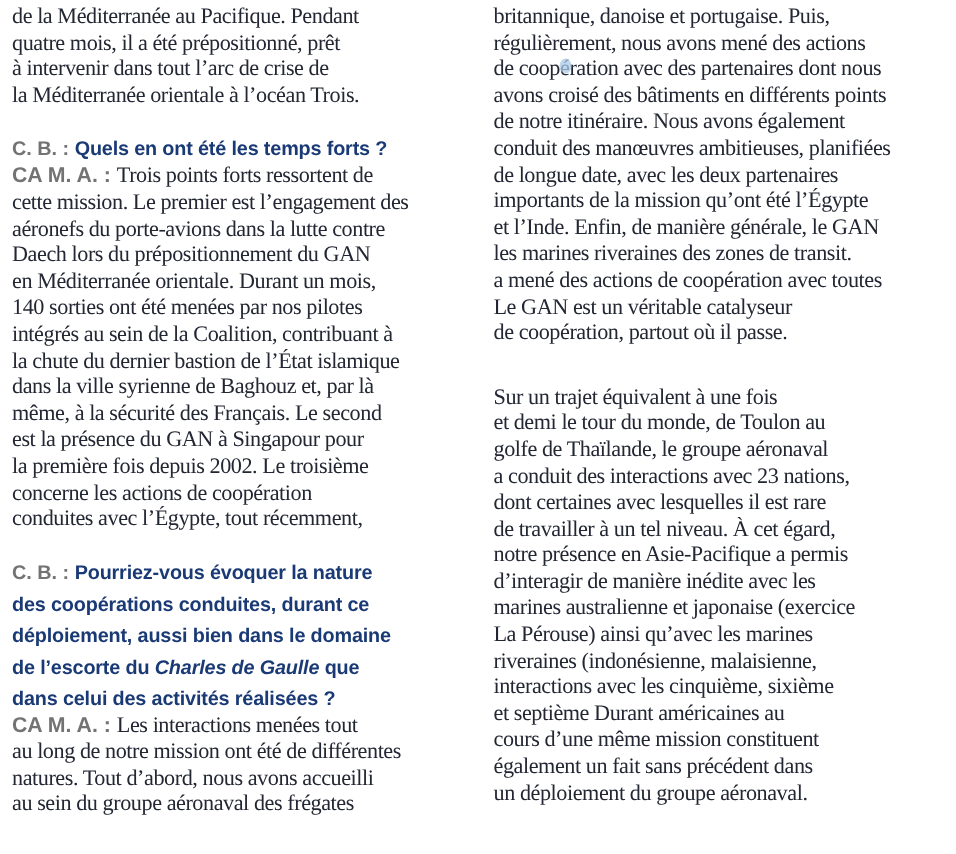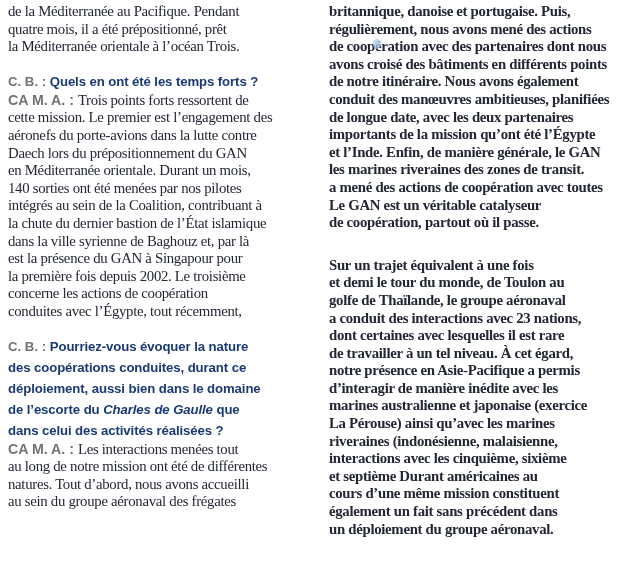--- a/index.html
+++ b/index.html
@@ -13,21 +13,21 @@
     height: 569px;
     background: #ffffff;
     overflow: hidden;
     padding-left: 22px;
   }
   .col {
     position: absolute;
     top: 3px;
   }
   .col-left  { left: 8px;   width: 316px; }
-  .col-right { left: 329px; width: 306px; font-weight: bold; }
+  .col-right { left: 329px; width: 306px; }
 
   .block { margin: 0; }
   .col-left  .gapped { margin-top: 15px; }
   .col-right .gapped { margin-top: 25px; }
 
   .line { white-space: nowrap; }
 
   
   .body .line {
     font-family: "Liberation Serif", serif;
@@ -70,35 +70,37 @@
   }
 </style>
 </head>
 <body>
 
 <div id="page">
   <div class="col col-left">
       <div class="block body">
         <div class="line"><span class="run-b">de la Méditerranée au Pacifique. Pendant</span></div>
         <div class="line"><span class="run-b">quatre mois, il a été prépositionné, prêt</span></div>
+        <div class="line"><span class="run-b">à intervenir dans tout l’arc de crise de</span></div>
         <div class="line"><span class="run-b">la Méditerranée orientale à l’océan Trois.</span></div>
       </div>
       <div class="block question gapped">
         <div class="line"><span class="run-sp">C. B. : </span><span class="run-q">Quels en ont été les temps forts ?</span></div>
       </div>
       <div class="block body">
         <div class="line"><span class="run-sp">CA M. A. : </span><span class="run-b">Trois points forts ressortent de</span></div>
         <div class="line"><span class="run-b">cette mission. Le premier est l’engagement des</span></div>
         <div class="line"><span class="run-b">aéronefs du porte-avions dans la lutte contre</span></div>
         <div class="line"><span class="run-b">Daech lors du prépositionnement du GAN</span></div>
         <div class="line"><span class="run-b">en Méditerranée orientale. Durant un mois,</span></div>
         <div class="line"><span class="run-b">140 sorties ont été menées par nos pilotes</span></div>
         <div class="line"><span class="run-b">intégrés au sein de la Coalition, contribuant à</span></div>
         <div class="line"><span class="run-b">la chute du dernier bastion de l’État islamique</span></div>
         <div class="line"><span class="run-b">dans la ville syrienne de Baghouz et, par là</span></div>
+        <div class="line"><span class="run-b">même, à la sécurité des Français. Le second</span></div>
         <div class="line"><span class="run-b">est la présence du GAN à Singapour pour</span></div>
         <div class="line"><span class="run-b">la première fois depuis 2002. Le troisième</span></div>
         <div class="line"><span class="run-b">concerne les actions de coopération</span></div>
         <div class="line"><span class="run-b">conduites avec l’Égypte, tout récemment,</span></div>
       </div>
       <div class="block question gapped">
         <div class="line"><span class="run-sp">C. B. : </span><span class="run-q">Pourriez-vous évoquer la nature</span></div>
         <div class="line"><span class="run-q">des coopérations conduites, durant ce</span></div>
         <div class="line"><span class="run-q">déploiement, aussi bien dans le domaine</span></div>
         <div class="line"><span class="run-q">de l’escorte du </span><span class="run-qi">Charles de Gaulle</span><span class="run-q"> que</span></div>

